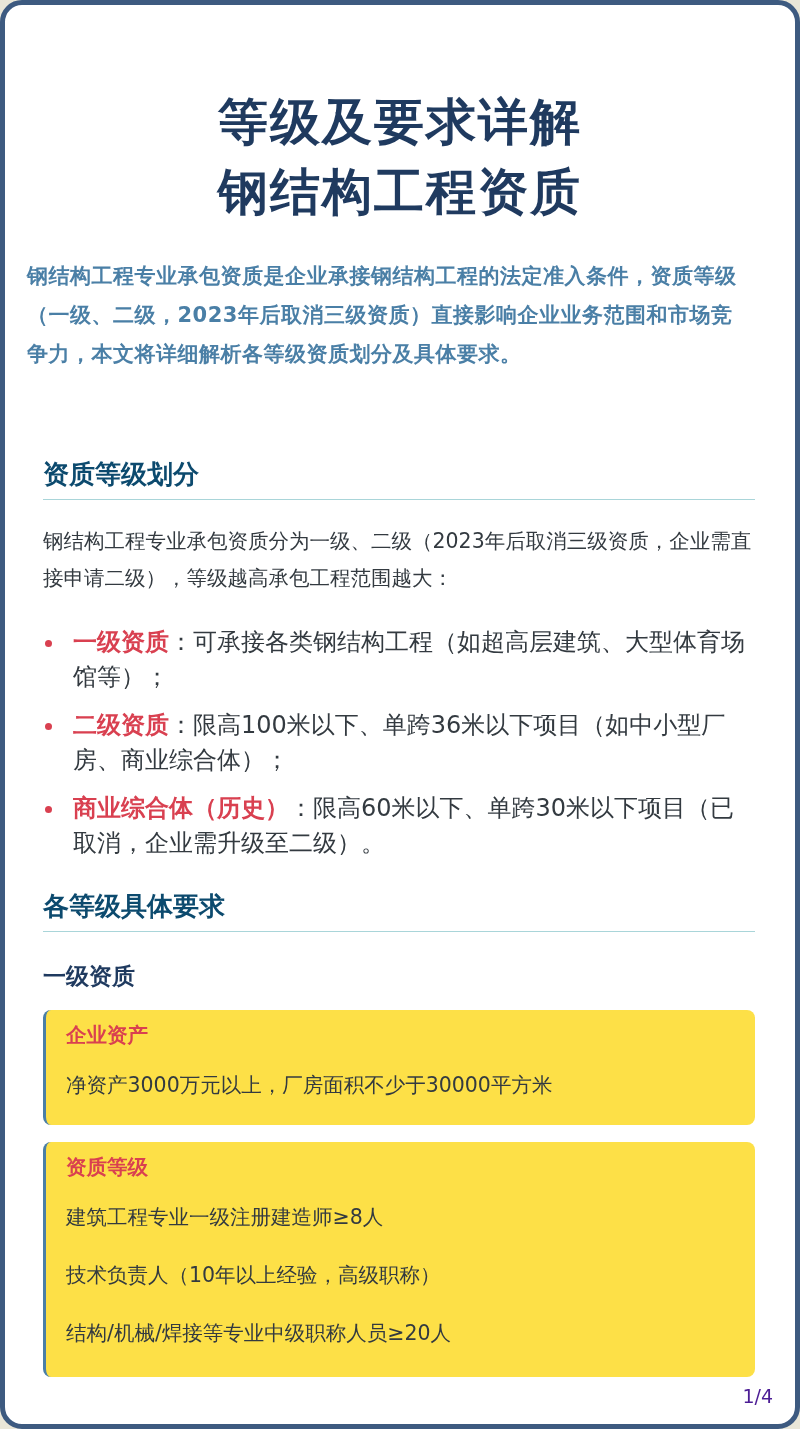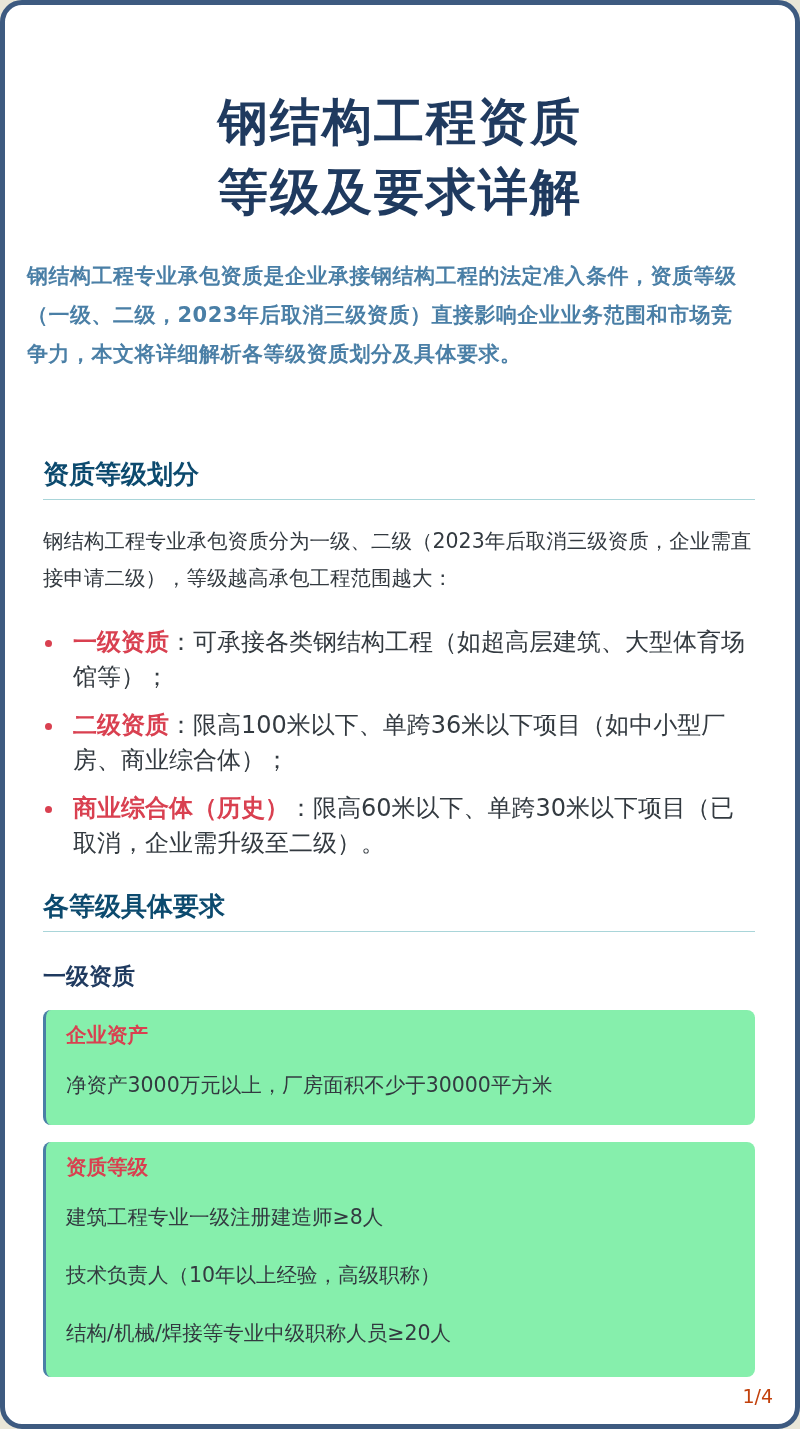--- a/index.html
+++ b/index.html
@@ -66,48 +66,48 @@
   }
   .bullets .term { color: #d94050; font-weight: 700; }
   .subheading {
     position: absolute; left: 38px; top: 955px;
     color: #1f3a5f;
     font-size: 23px; font-weight: 900;
     line-height: 32px;
   }
   .card {
     position: absolute; left: 38px; width: 712px;
-    background: #86efac;
+    background: #fde047;
     border-left: 3px solid #4a7fa6;
     border-radius: 8px;
     box-sizing: border-box;
     padding: 10px 0 0 20px;
   }
   .card-title {
     color: #d94050; font-weight: 700;
     font-size: 20.5px; line-height: 30px;
     margin-bottom: 20px;
   }
   .card-line {
     color: #333a40; font-size: 20.5px;
     line-height: 30px; margin-bottom: 28px;
   }
   .page-indicator {
     position: absolute; right: 22px; top: 1380px;
-    color: #c2410c; font-size: 19px;
+    color: #4c1d95; font-size: 19px;
   }
 </style>
 </head>
 <body>
 
 <div class="frame">
 
   <div class="title">
+    <div>等级及要求详解</div>
     <div>钢结构工程资质</div>
-    <div>等级及要求详解</div>
   </div>
 
   <div class="intro">钢结构工程专业承包资质是企业承接钢结构工程的法定准入条件，资质等级（一级、二级，2023年后取消三级资质）直接影响企业业务范围和市场竞争力，本文将详细解析各等级资质划分及具体要求。</div>
 
   <div class="section-heading" style="top:452px;">资质等级划分</div>
 
   <div class="body-text" style="top:518px;">钢结构工程专业承包资质分为一级、二级（2023年后取消三级资质，企业需直接申请二级），等级越高承包工程范围越大：</div>
 
   <ul class="bullets">
     <li>

